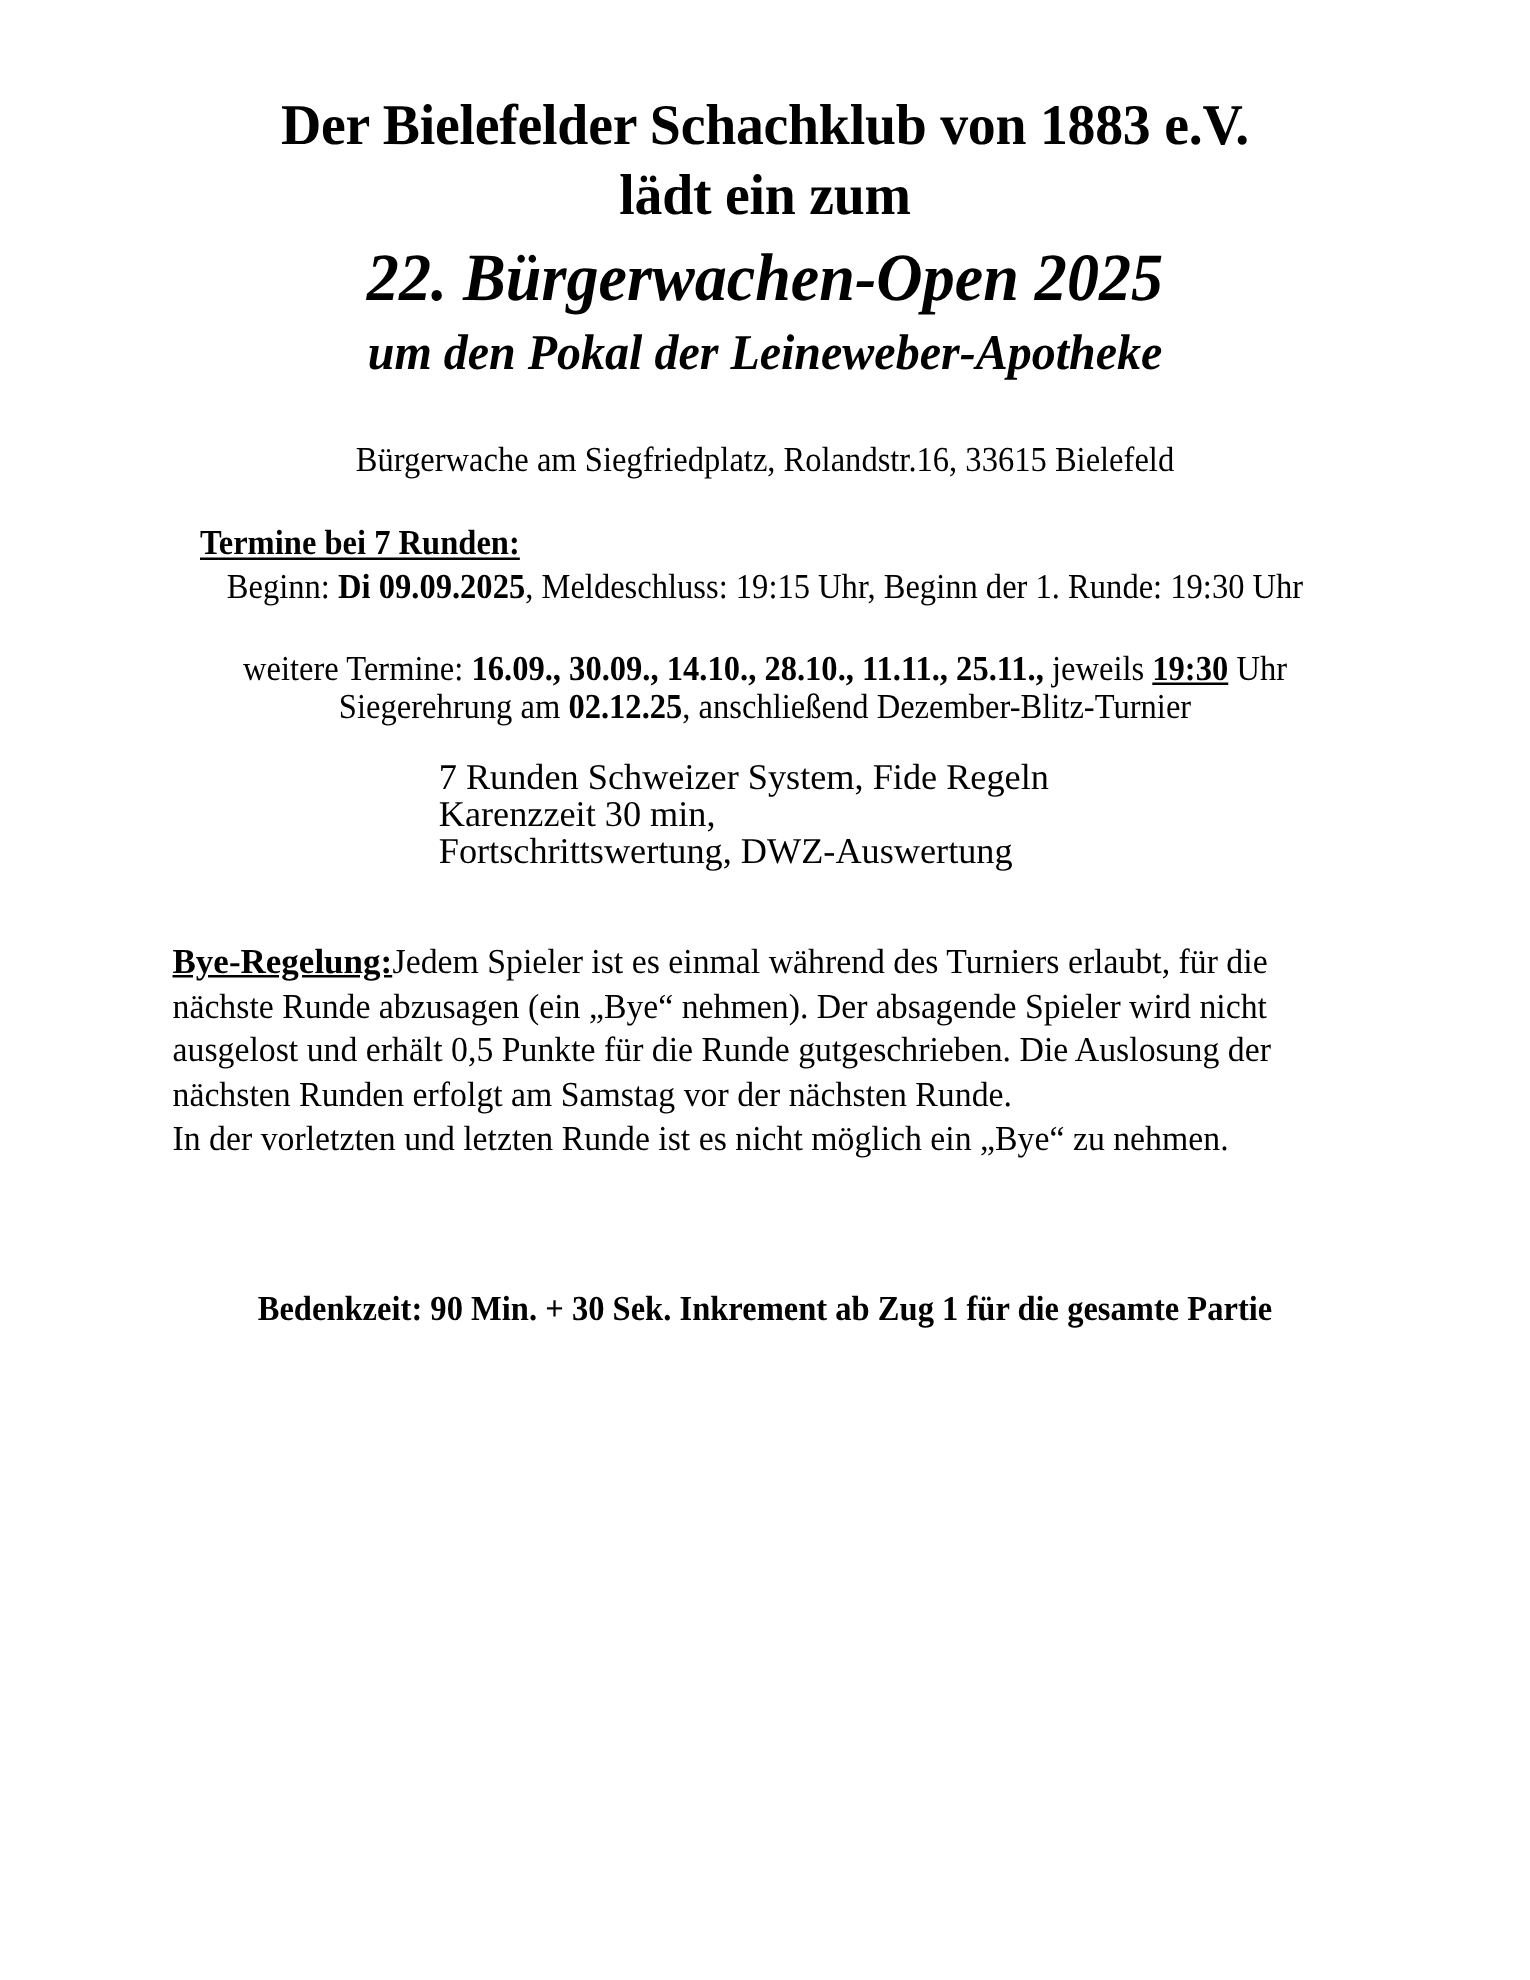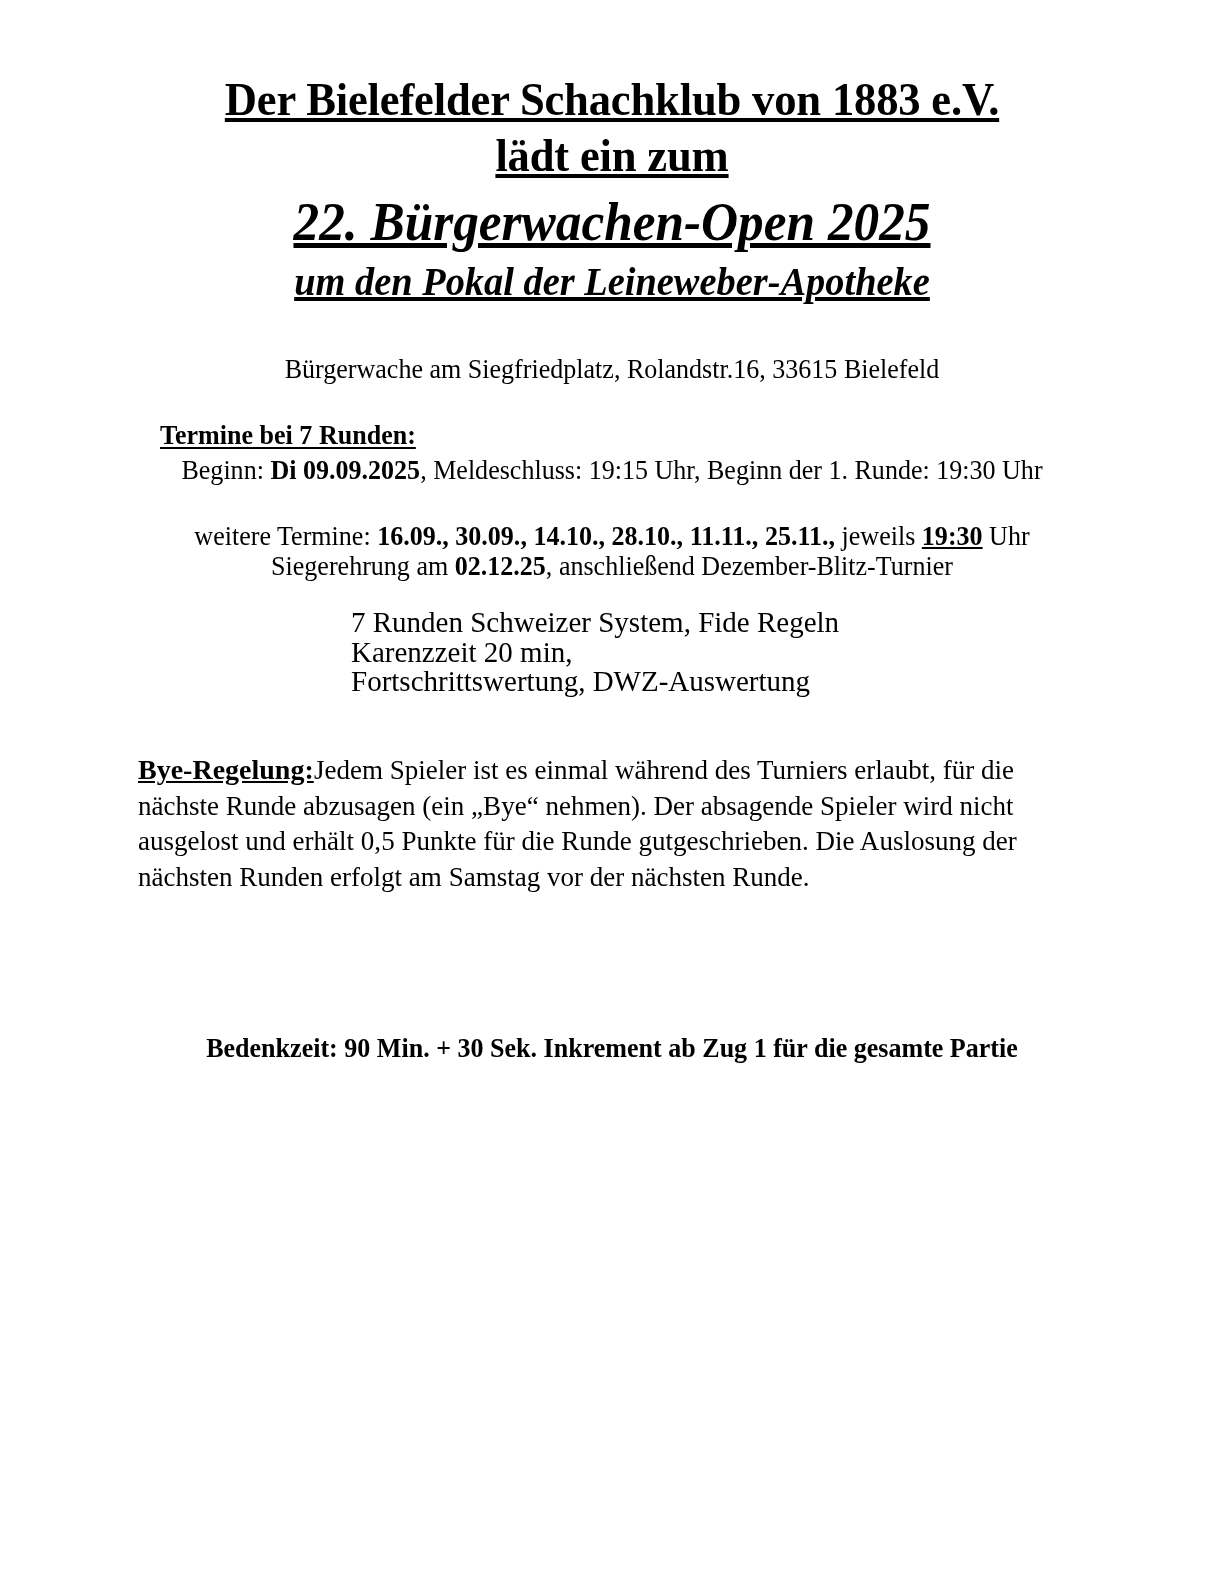--- a/index.html
+++ b/index.html
@@ -26,21 +26,20 @@
     background: #ffffff;
   }
 
   
   .title-block {
     position: absolute;
     left: 0;
     top: 72px;
     width: 1224px;
     text-align: center;
-    text-decoration: underline;
   }
   .title-line1,
   .title-line2 {
     font-weight: bold;
     font-size: 46px;
     line-height: 56px;
     letter-spacing: -0.2px;
     transform: scaleX(0.97);
     transform-origin: center center;
     white-space: nowrap;
@@ -214,28 +213,31 @@
   <div class="termine-more">
     <span>weitere Termine: </span><b>16.09., 30.09., 14.10., 28.10., 11.11., 25.11.,</b><span> jeweils </span><b><u>19:30</u></b><span> Uhr</span>
   </div>
 
   <div class="termine-award">
     <span>Siegerehrung am </span><b>02.12.25</b><span>, anschließend Dezember-Blitz-Turnier</span>
   </div>
 
   <div class="rules-block">
     <div>7 Runden Schweizer System, Fide Regeln</div>
-    <div>Karenzzeit 20 min,</div>
+    <div>Karenzzeit 30 min,</div>
     <div>Fortschrittswertung, DWZ-Auswertung</div>
   </div>
 
   <div class="bye-block">
     <p class="bye-para">
       <span class="bye-line"><span class="bye-label">Bye-Regelung:</span><span class="tight"> Jedem Spieler ist es einmal während des Turniers erlaubt, für die</span></span><br>
       <span class="bye-line tight">nächste Runde abzusagen (ein „Bye“ nehmen). Der absagende Spieler wird nicht</span><br>
       <span class="bye-line tight">ausgelost und erhält 0,5 Punkte für die Runde gutgeschrieben. Die Auslosung der</span><br>
       <span class="bye-line tight">nächsten Runden erfolgt am Samstag vor der nächsten Runde.</span>
     </p>
+    <p class="bye-para">
+      <span class="bye-line tight">In der vorletzten und letzten Runde ist es nicht möglich ein „Bye“ zu nehmen.</span>
+    </p>
   </div>
 
   <div class="bedenkzeit">Bedenkzeit: 90 Min. + 30 Sek. Inkrement ab Zug 1 für die gesamte Partie</div>
 
 </div>
 
 </body></html>

